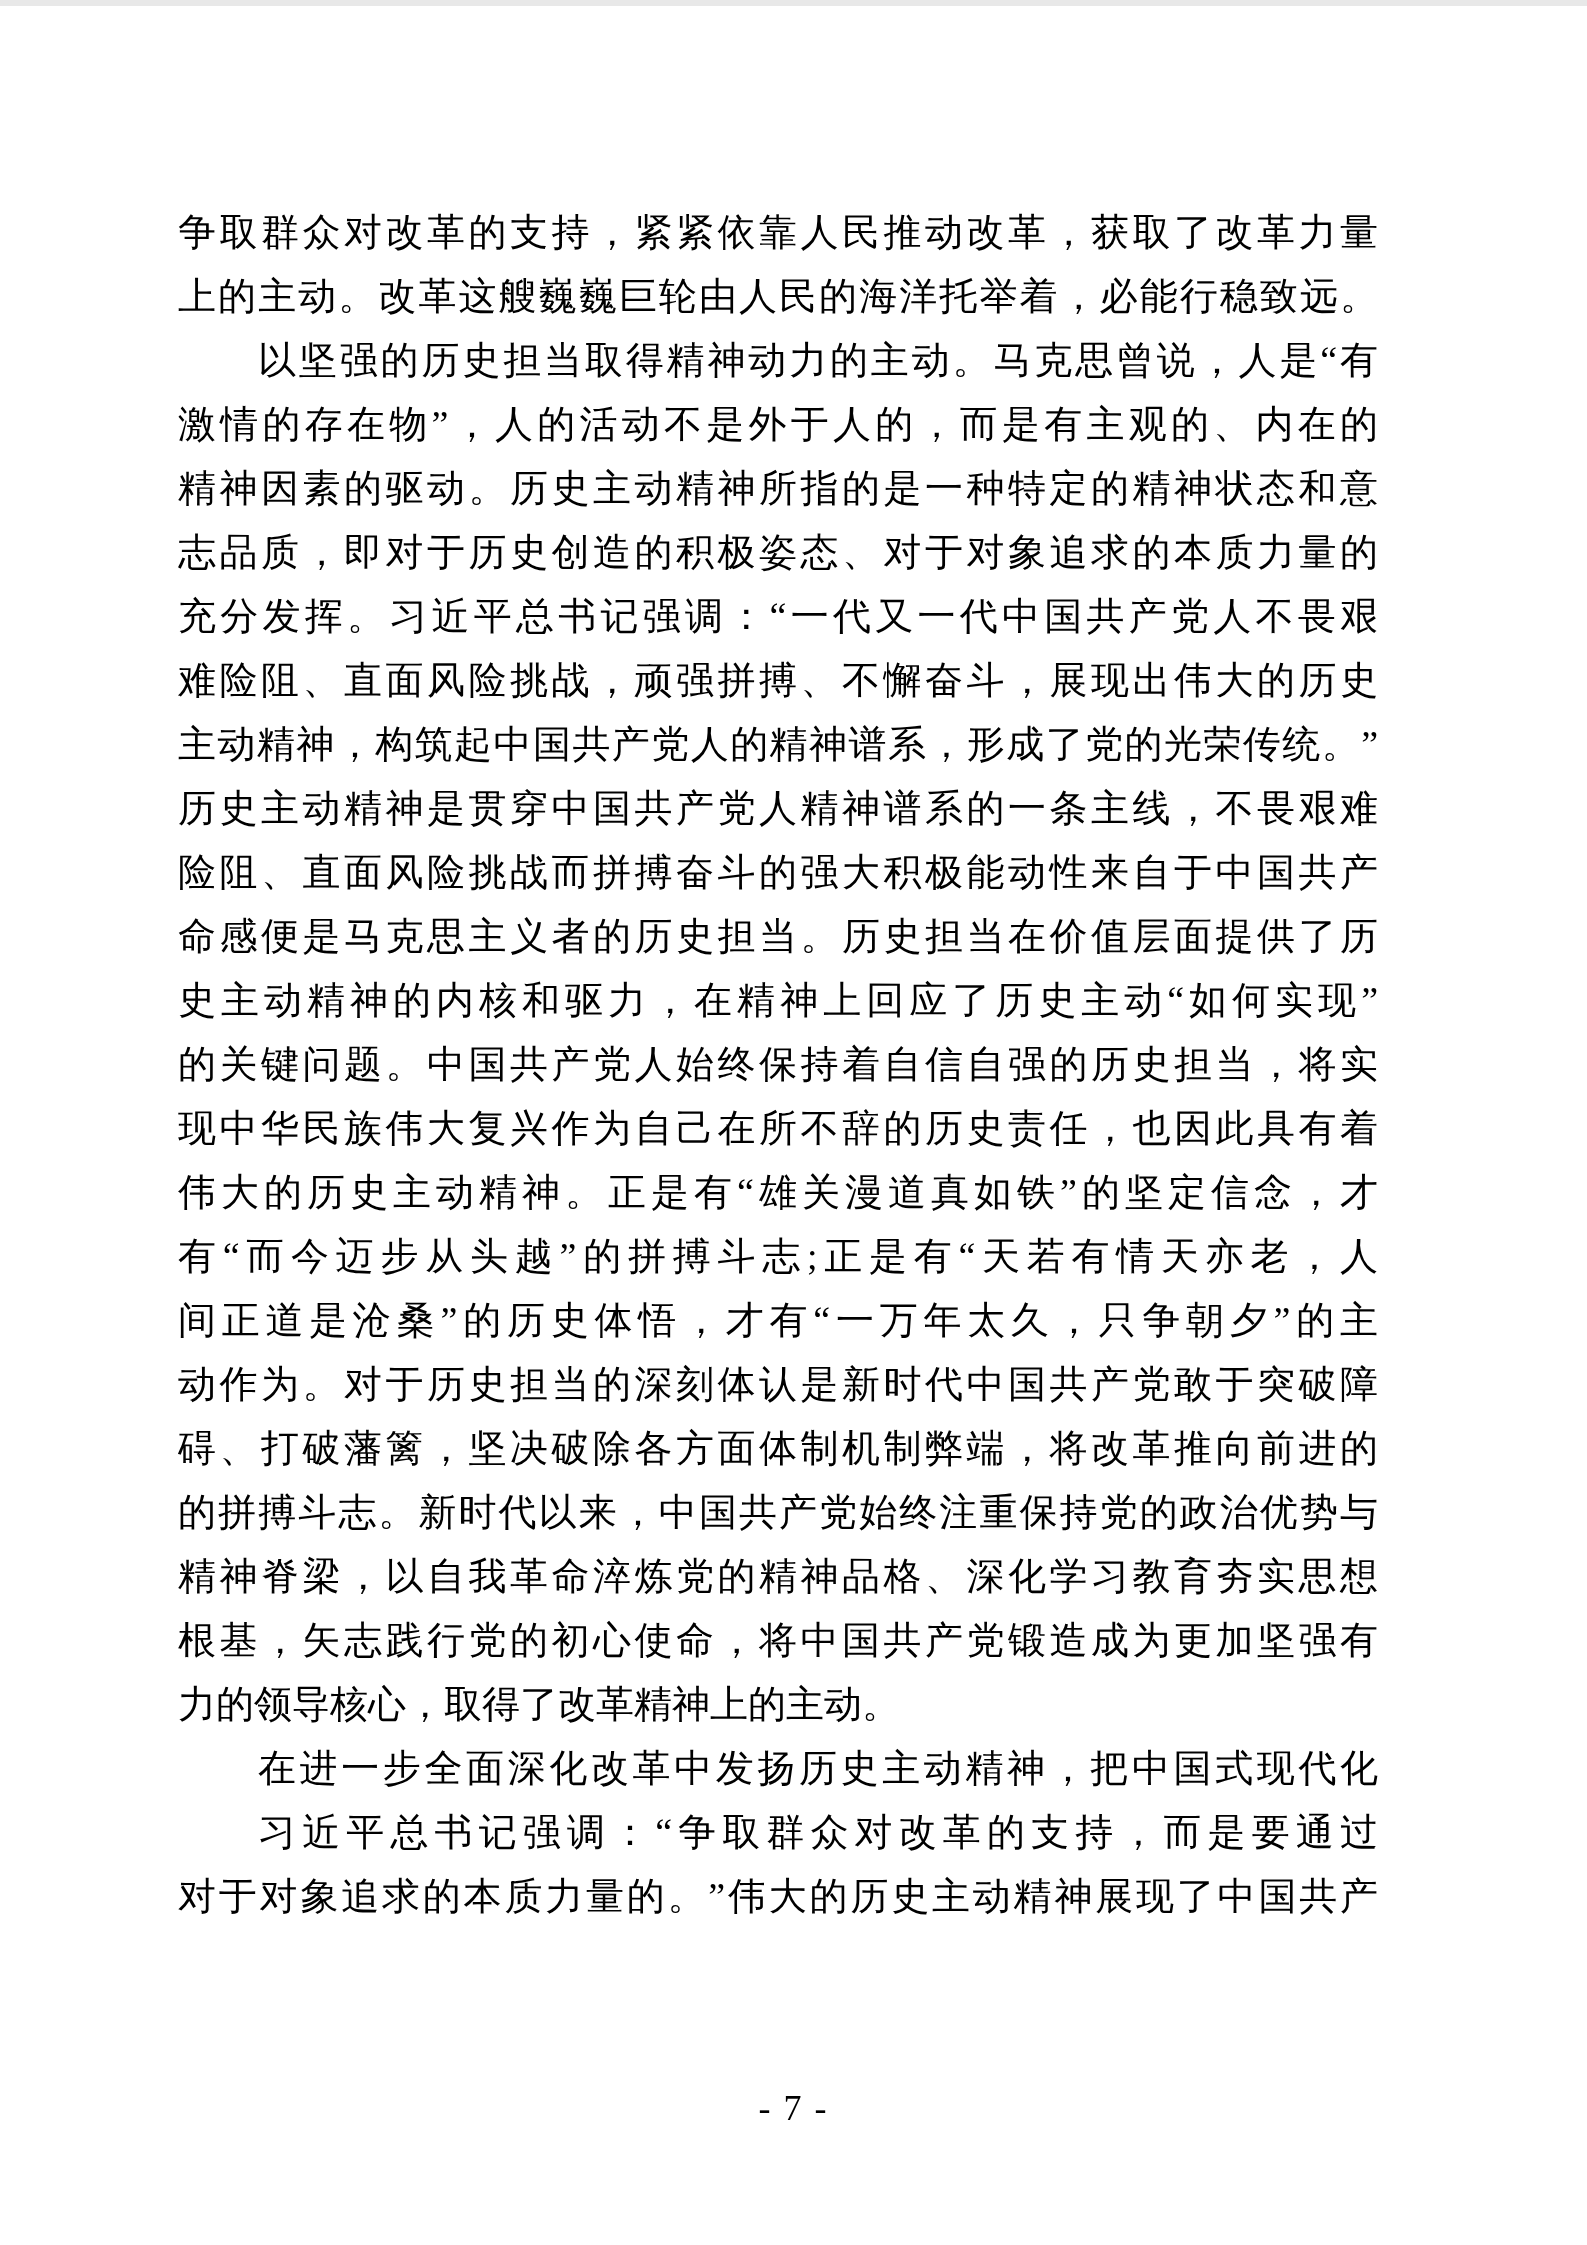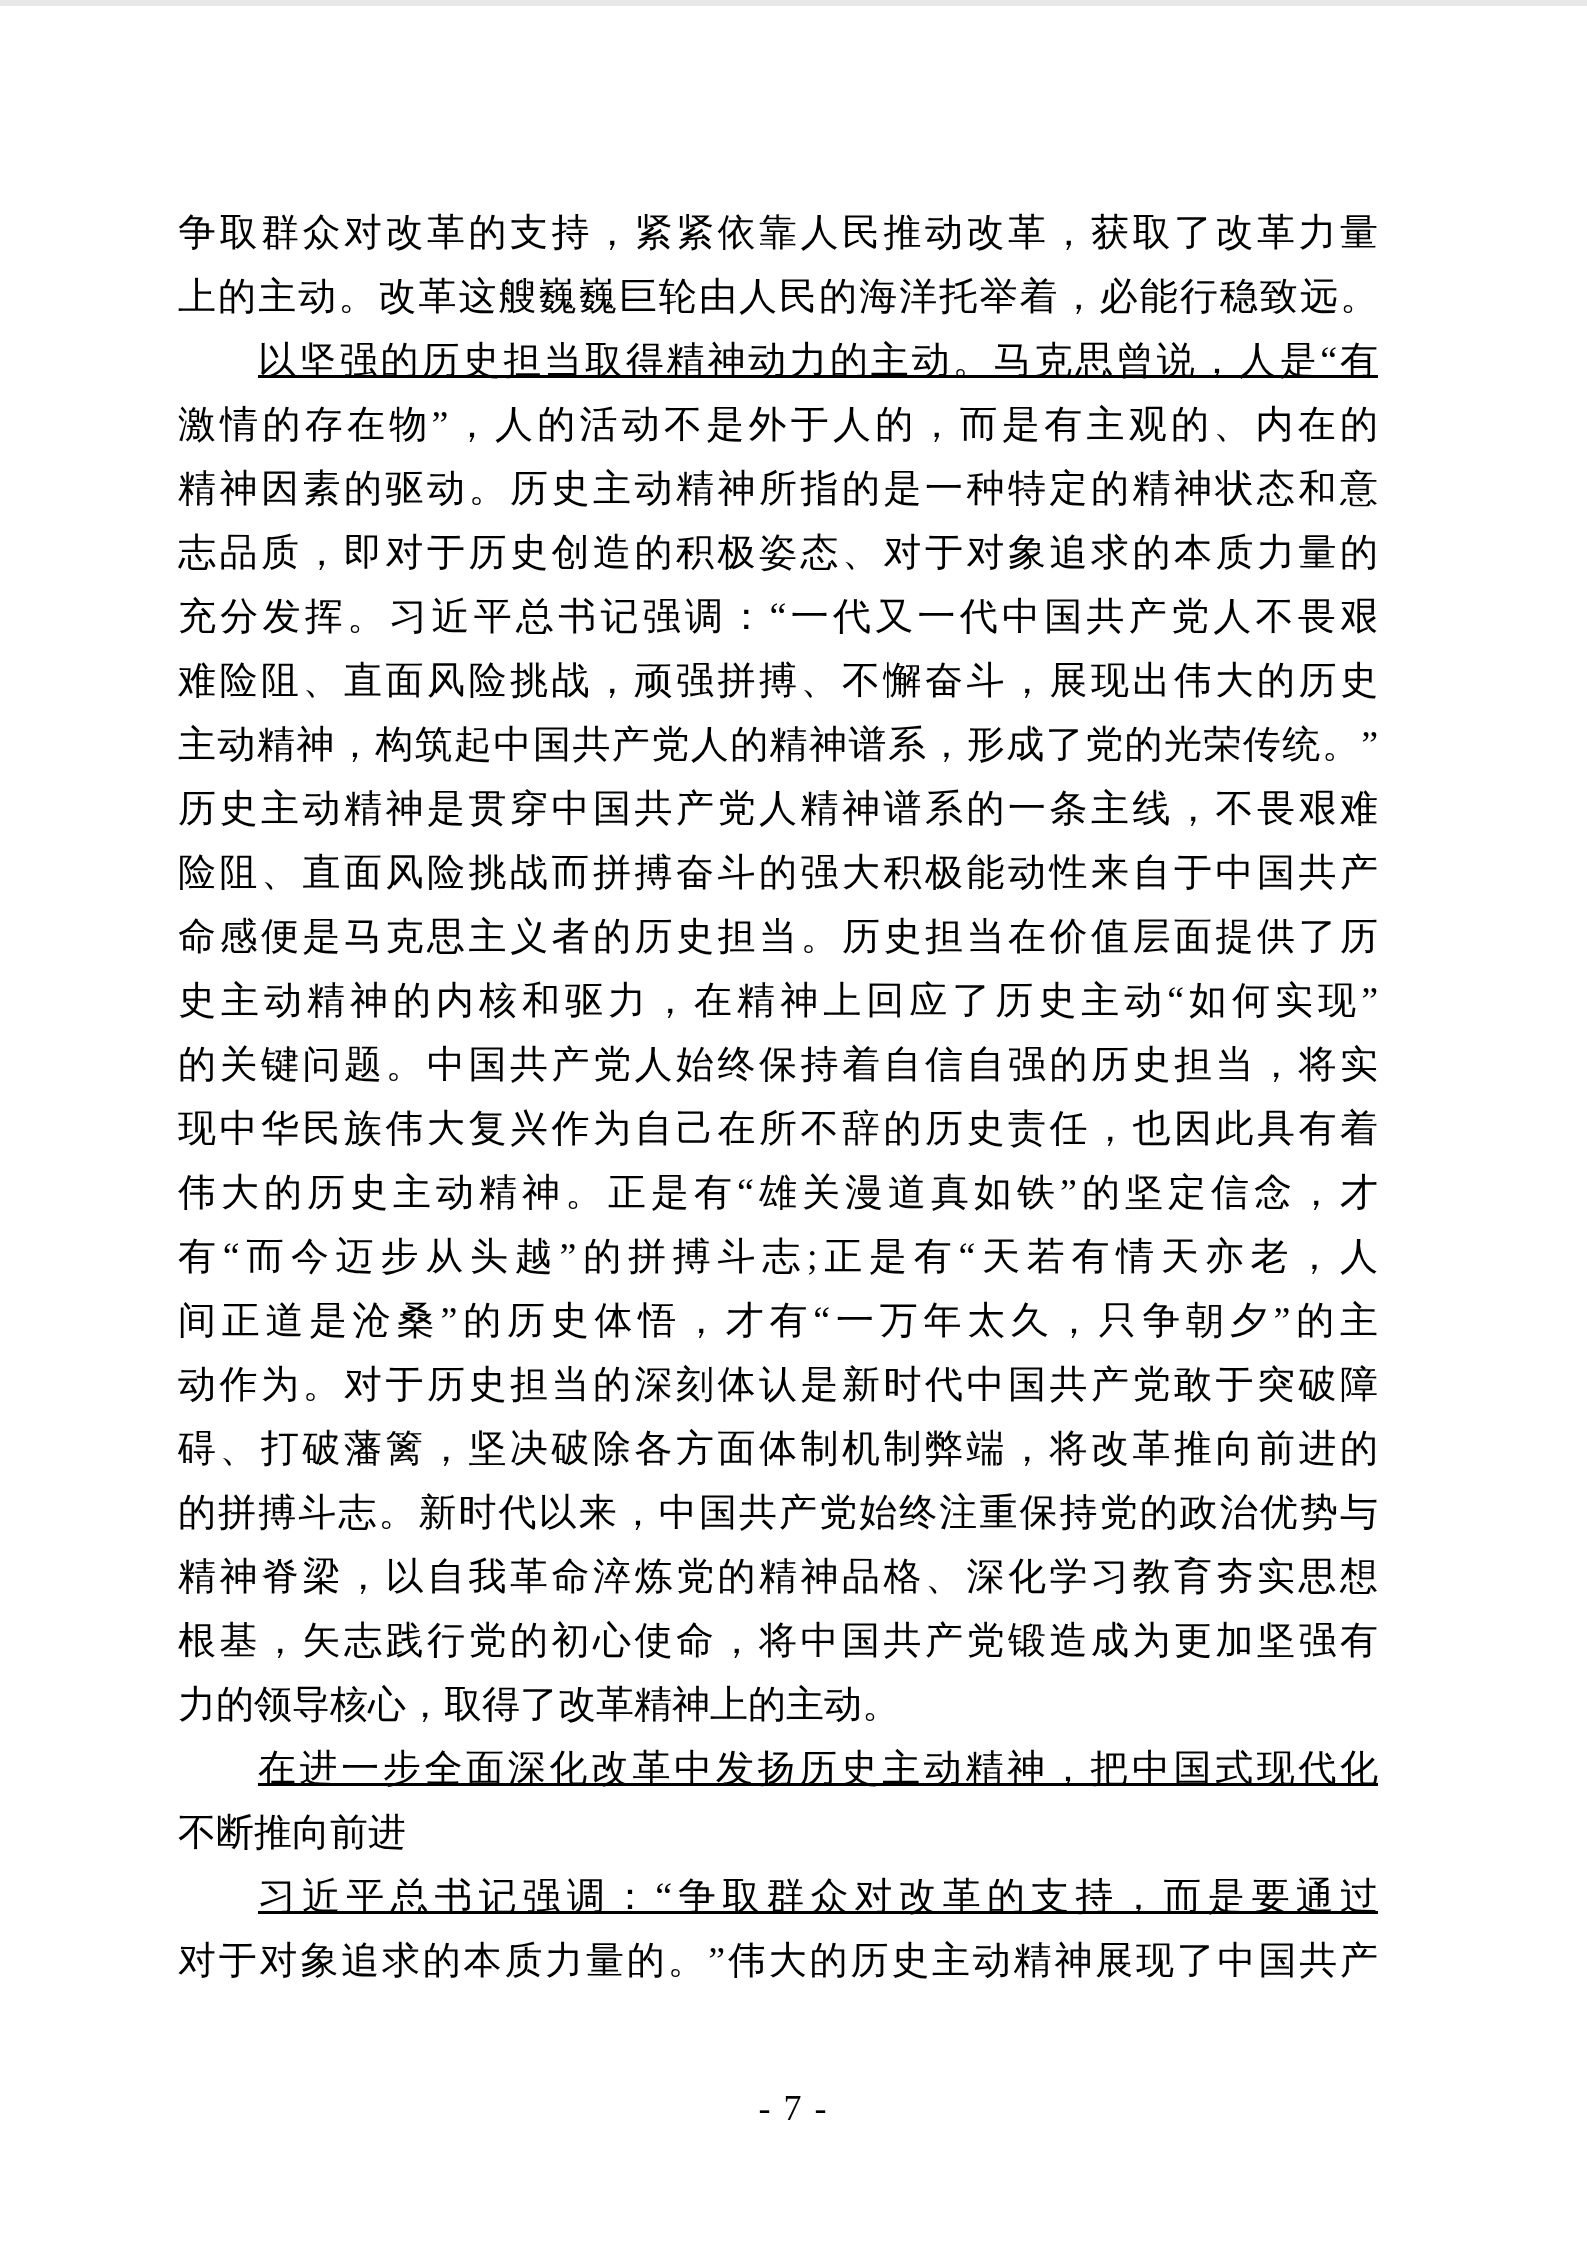--- a/index.html
+++ b/index.html
@@ -34,21 +34,20 @@
     overflow: hidden;
     text-align: justify;
     text-align-last: justify;
   }
   .line.short {
     text-align: right;
     text-align-last: left;
   }
   .line.indent {
     text-indent: 80px;
-    text-decoration: underline;
   }
   .pagenum {
     position: absolute;
     left: 0;
     top: 2078px;
     width: 100%;
     height: 48px;
     line-height: 48px;
     text-align: center;
     font-size: 36px;
@@ -78,18 +77,17 @@
       <p class="line">伟大的历史主动精神。正是有“雄关漫道真如铁”的坚定信念，才</p>
       <p class="line">有“而今迈步从头越”的拼搏斗志;正是有“天若有情天亦老，人</p>
       <p class="line">间正道是沧桑”的历史体悟，才有“一万年太久，只争朝夕”的主</p>
       <p class="line">动作为。对于历史担当的深刻体认是新时代中国共产党敢于突破障</p>
       <p class="line">碍、打破藩篱，坚决破除各方面体制机制弊端，将改革推向前进的</p>
       <p class="line">的拼搏斗志。新时代以来，中国共产党始终注重保持党的政治优势与</p>
       <p class="line">精神脊梁，以自我革命淬炼党的精神品格、深化学习教育夯实思想</p>
       <p class="line">根基，矢志践行党的初心使命，将中国共产党锻造成为更加坚强有</p>
       <p class="line short">力的领导核心，取得了改革精神上的主动。</p>
       <p class="line indent">在进一步全面深化改革中发扬历史主动精神，把中国式现代化</p>
-      <p class="line short">不断推向前进</p>
       <p class="line indent">习近平总书记强调：“争取群众对改革的支持，而是要通过</p>
       <p class="line">对于对象追求的本质力量的。”伟大的历史主动精神展现了中国共产</p>
     </div>
   <div class="pagenum">- 7 -</div>
 </div>
 
 </body></html>

